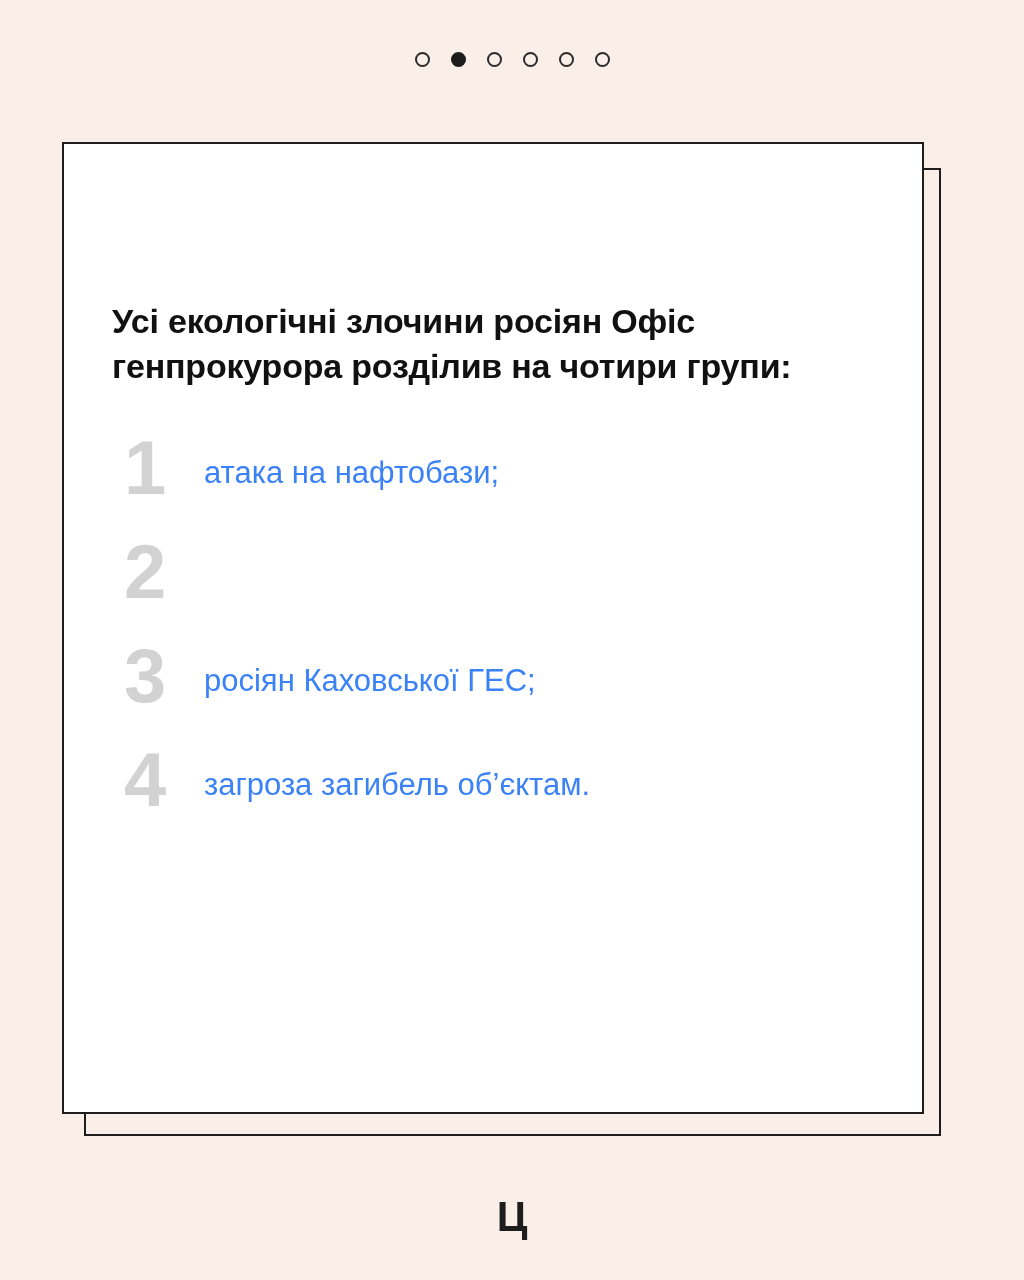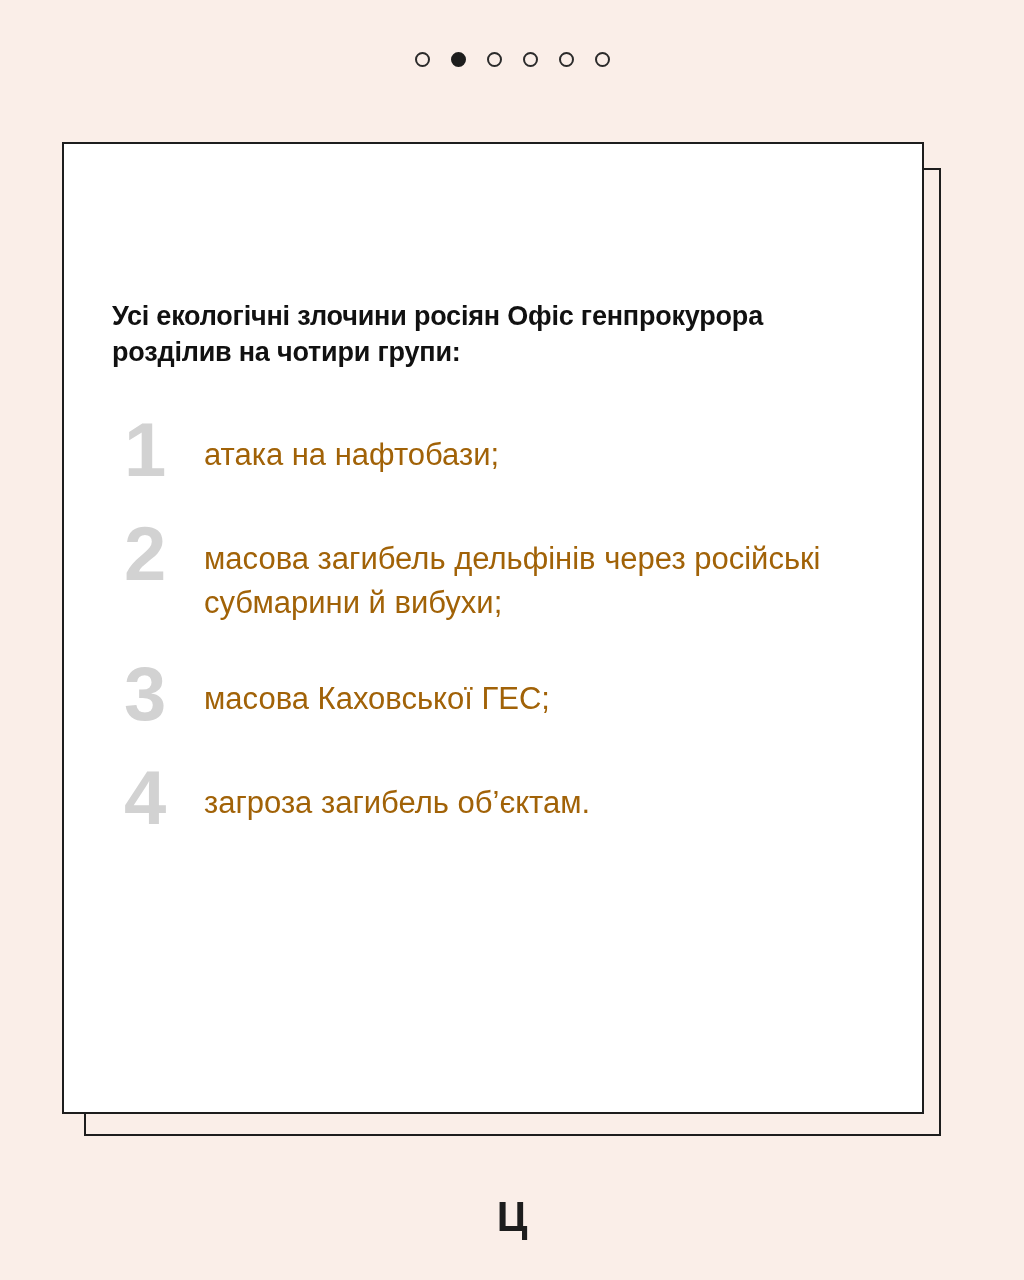--- a/index.html
+++ b/index.html
@@ -67,21 +67,21 @@
   }
 
   .card-inner {
     position: absolute;
     left: 48px;
     top: 155px;
     right: 42px;
   }
 
   .heading {
-    font-size: 27px;
+    font-size: 34px;
     line-height: 1.33;
     font-weight: bold;
     color: #111111;
     letter-spacing: -0.2px;
     margin: 0 0 58px 0;
     max-width: 745px;
   }
 
   .item-list {
     margin: 0;
@@ -104,21 +104,21 @@
     font-weight: bold;
     color: #d2d2d2;
     text-align: left;
     padding-left: 12px;
     box-sizing: border-box;
     margin-top: -14px;
   }
   .item-text {
     font-size: 31px;
     line-height: 1.42;
-    color: #a16207;
+    color: #3b82f6;
     padding-top: 4px;
     max-width: 690px;
   }
 
   
   .footer-logo {
     position: absolute;
     left: 0;
     bottom: 42px;
     width: 100%;
@@ -151,25 +151,24 @@
 
       <h1 class="heading">Усі екологічні злочини росіян Офіс генпрокурора розділив на чотири групи:</h1>
 
       <ul class="item-list">
         <li class="item">
           <span class="item-num">1</span>
           <span class="item-text">атака на нафтобази;</span>
         </li>
         <li class="item">
           <span class="item-num">2</span>
-          <span class="item-text">масова загибель дельфінів через російські субмарини й вибухи;</span>
         </li>
         <li class="item">
           <span class="item-num">3</span>
-          <span class="item-text">масова Каховської ГЕС;</span>
+          <span class="item-text">росіян Каховської ГЕС;</span>
         </li>
         <li class="item">
           <span class="item-num">4</span>
           <span class="item-text">загроза загибель об’єктам.</span>
         </li>
       </ul>
 
     </div>
   </div>
 

